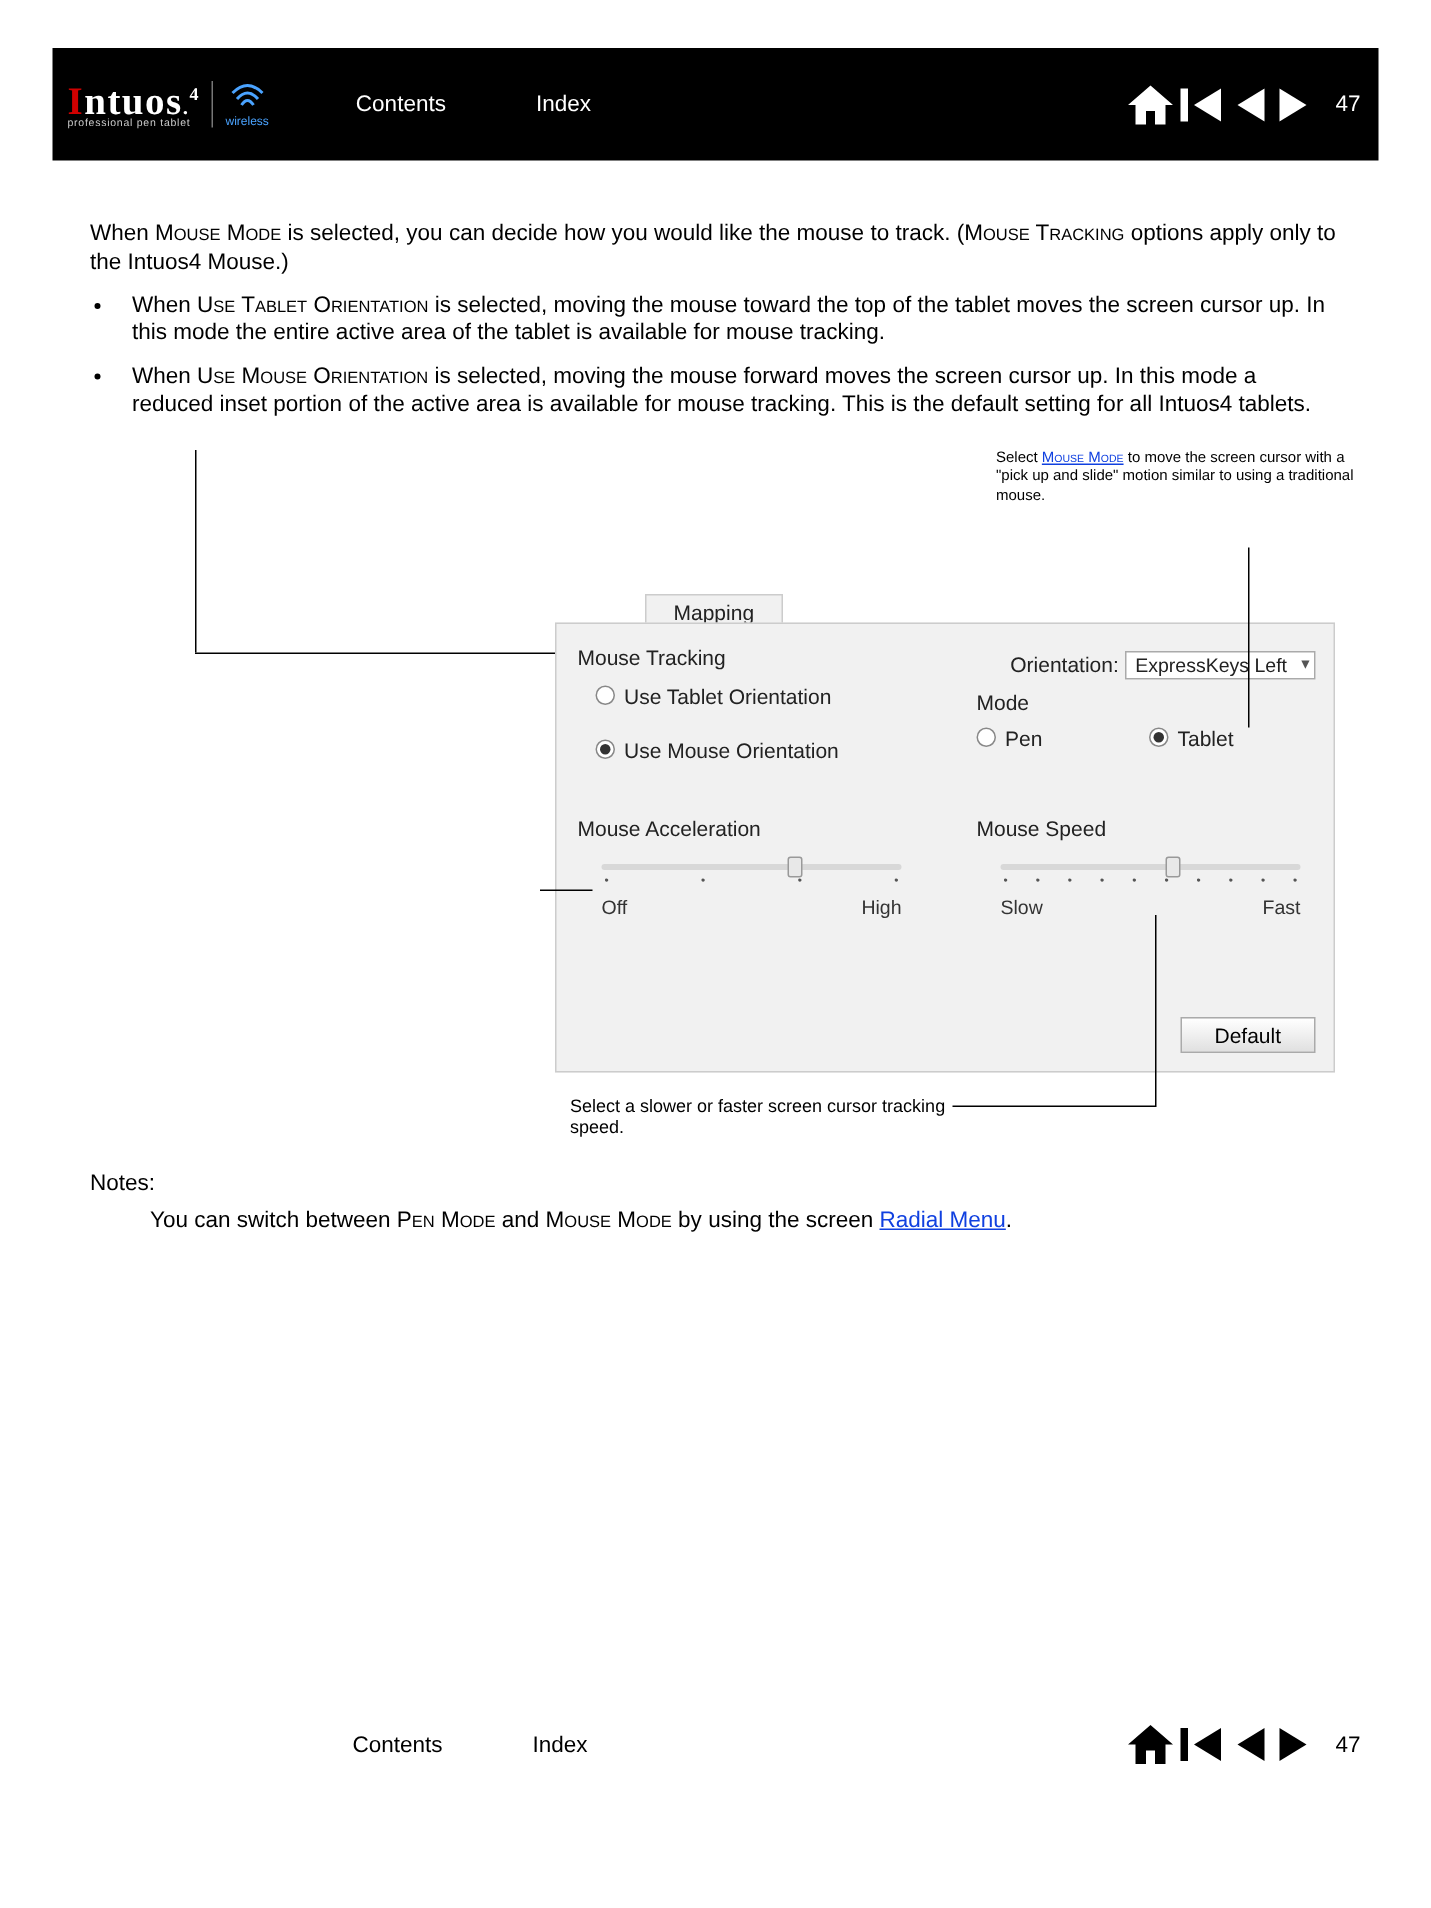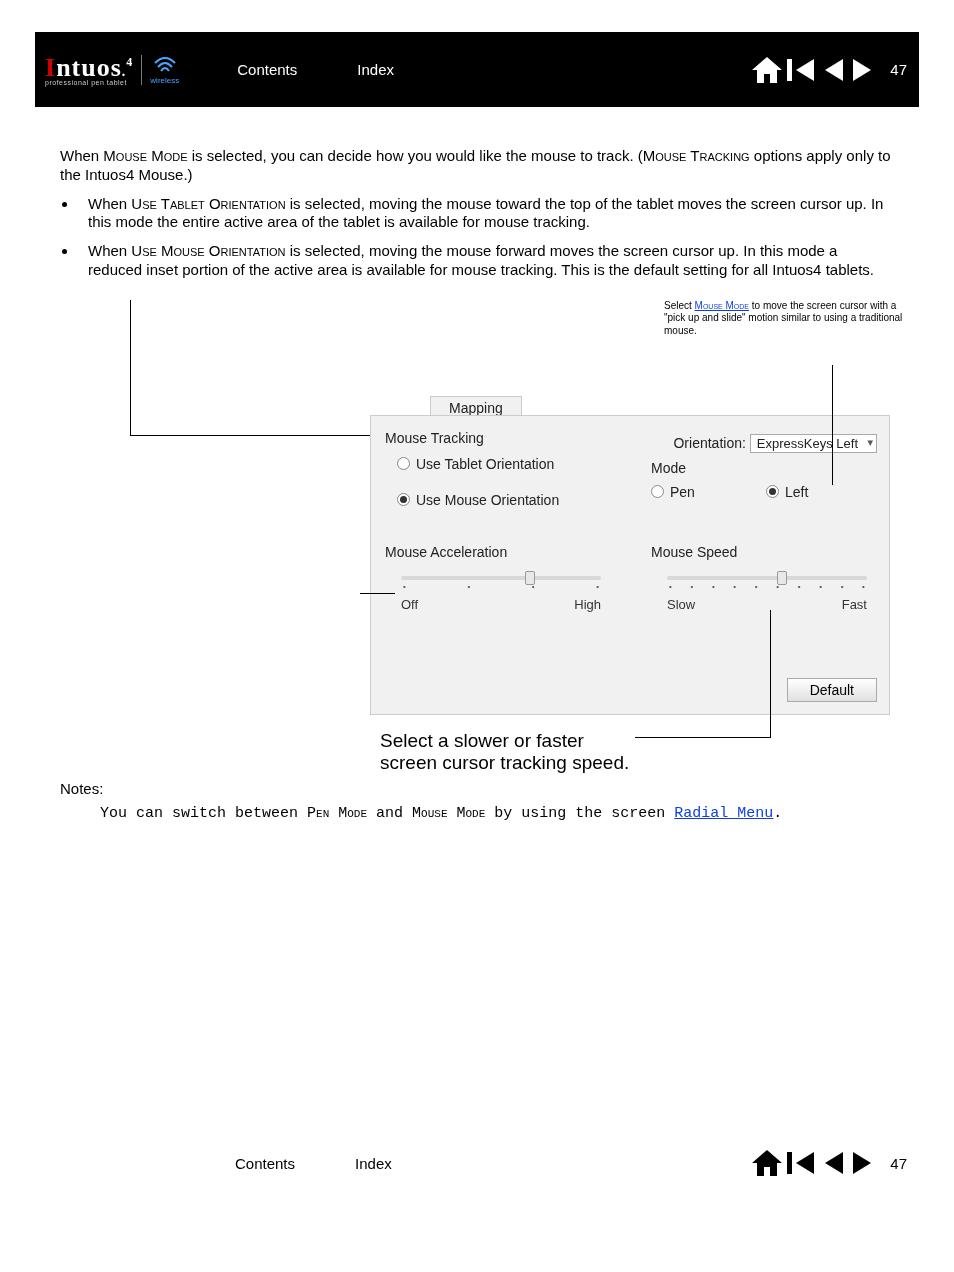--- a/index.html
+++ b/index.html
@@ -80,29 +80,29 @@
   .slider-labels { display:flex; justify-content:space-between; font-size:13px; color:#333; margin-top:6px;}
   .ticks { display:flex; justify-content:space-between; padding:0 2px; font-size:8px; color:#555; margin-top:-2px;}
   .default-btn {
     position:absolute; right:12px; bottom:12px;
     border:1px solid #aaa; background: linear-gradient(#fff,#e0e0e0);
     padding:3px 22px; font-size:14px; cursor:pointer;
   }
 
   .callout-a { position:absolute; left:604px; top:0; width:240px; font-size:10px; line-height:1.25;}
   .callout-b { position:absolute; left:0; top:285px; font-size:15px; text-align:right; width:300px;}
-  .callout-c { position:absolute; left:320px; top:430px; font-size:19px; width:260px; line-height:1.2;}
+  .callout-c { position:absolute; left:320px; top:430px; font-size:12px; width:260px; line-height:1.2;}
 
   .leader { position:absolute; background:#000; }
   .vline { width:1px; }
   .hline { height:1px; }
 
   a.link { color: #1040e0; text-decoration: underline; }
   .notes-h { margin-top: 10px; margin-bottom: 8px; }
-  .notes p { margin: 0 12px 10px 40px; line-height:1.25;font-family:Liberation Mono, monospace; }
+  .notes p { margin: 0 12px 10px 40px; line-height:1.25; }
 </style>
 </head>
 <body>
 
 <div class="topbar">
   <div class="logo-wrap">
     <div>
       <span class="logo-main"><span class="dot">I</span><span>ntuos</span><span style="font-size:14px">.</span><span class="logo-four">4</span></span>
       <span class="logo-sub">professional pen tablet</span>
     </div>
@@ -179,21 +179,21 @@
         <span class="orientation-field">ExpressKeys Left</span>
       </div>
 
       <span class="group-label" style="left:280px; top:44px;">Mode</span>
       <div class="radio" style="position:absolute; left:280px; top:68px;">
         <span class="circ"></span>
           <span>Pen</span>
       </div>
       <div class="radio" style="position:absolute; left:395px; top:68px;">
         <span class="circ sel"></span>
-          <span>Left</span>
+          <span>Tablet</span>
       </div>
 
       <span class="group-label" style="left:14px; top:128px;">Mouse Acceleration</span>
       <div class="slider-box" style="left:30px; top:150px;">
         <div class="slider-track">
           <div class="slider-thumb" style="left:62%;"></div>
         </div>
         <div class="ticks">
             <span>•</span>
             <span>•</span>

